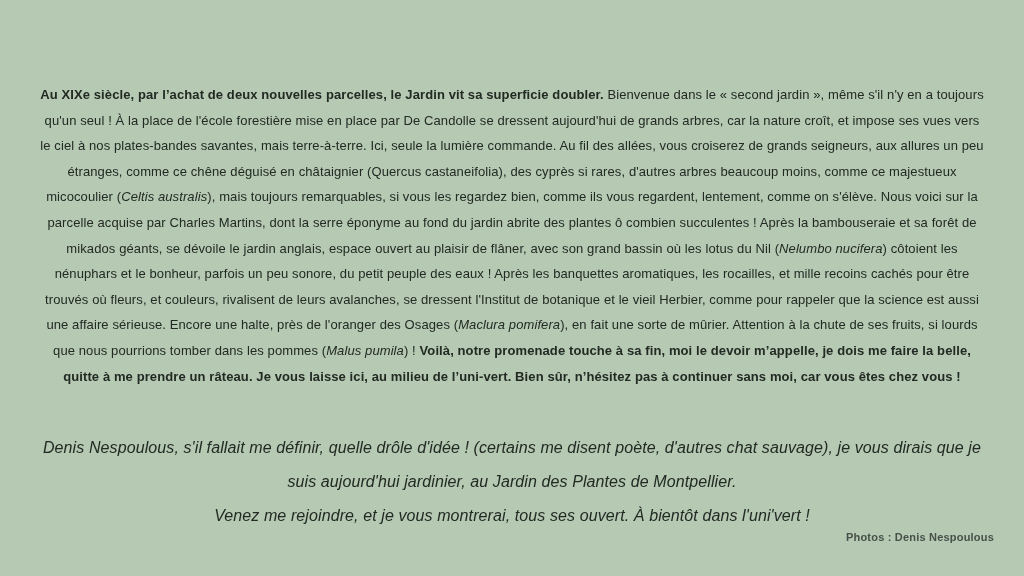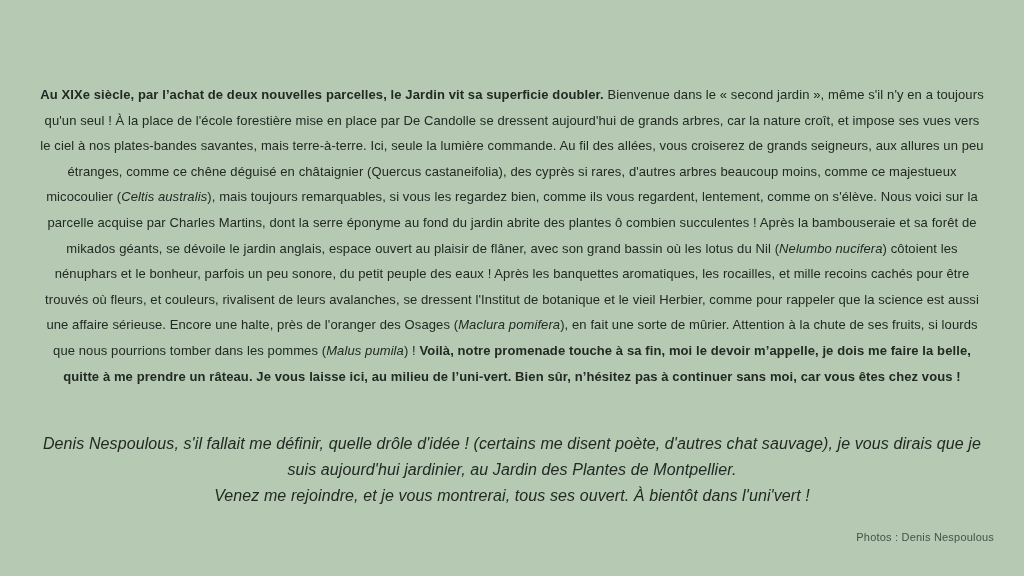--- a/index.html
+++ b/index.html
@@ -25,21 +25,21 @@
     font-size: 13px;
     line-height: 25.6px;
     letter-spacing: 0.1px;
   }
   .seg-regular { font-weight: 400; font-style: normal; }
   .seg-bold    { font-weight: 700; font-style: normal; }
   .seg-italic  { font-weight: 400; font-style: italic; }
   .signature {
     margin: 42px 0 0 0;
     font-size: 16px;
-    line-height: 26px;
+    line-height: 34px;
     font-style: italic;
     letter-spacing: 0.1px;
   }
   .photo-credit {
     position: absolute;
     right: 30px;
     top: 531px;
     font-size: 11px;
     letter-spacing: 0.2px;
     color: #46514a;
@@ -51,13 +51,13 @@
 <main class="content">
   <p class="main-paragraph"><span class="seg-bold">Au XIXe siècle, par l’achat de deux nouvelles parcelles, le Jardin vit sa superficie doubler.</span><span class="seg-regular"> Bienvenue dans le « second jardin », même s'il n'y en a toujours qu'un seul ! À la place de l'école forestière mise en place par De Candolle se dressent aujourd'hui de grands arbres, car la nature croît, et impose ses vues vers le ciel à nos plates-bandes savantes, mais terre-à-terre. Ici, seule la lumière commande. Au fil des allées, vous croiserez de grands seigneurs, aux allures un peu étranges, comme ce chêne déguisé en châtaignier (Quercus castaneifolia), des cyprès si rares, d'autres arbres beaucoup moins, comme ce majestueux micocoulier (</span><span class="seg-italic">Celtis australis</span><span class="seg-regular">), mais toujours remarquables, si vous les regardez bien, comme ils vous regardent, lentement, comme on s'élève. Nous voici sur la parcelle acquise par Charles Martins, dont la serre éponyme au fond du jardin abrite des plantes ô combien succulentes ! Après la bambouseraie et sa forêt de mikados géants, se dévoile le jardin anglais, espace ouvert au plaisir de flâner, avec son grand bassin où les lotus du Nil (</span><span class="seg-italic">Nelumbo nucifera</span><span class="seg-regular">) côtoient les nénuphars et le bonheur, parfois un peu sonore, du petit peuple des eaux ! Après les banquettes aromatiques, les rocailles, et mille recoins cachés pour être trouvés où fleurs, et couleurs, rivalisent de leurs avalanches, se dressent l'Institut de botanique et le vieil Herbier, comme pour rappeler que la science est aussi une affaire sérieuse. Encore une halte, près de l'oranger des Osages (</span><span class="seg-italic">Maclura pomifera</span><span class="seg-regular">), en fait une sorte de mûrier. Attention à la chute de ses fruits, si lourds que nous pourrions tomber dans les pommes (</span><span class="seg-italic">Malus pumila</span><span class="seg-regular">) ! </span><span class="seg-bold">Voilà, notre promenade touche à sa fin, moi le devoir m’appelle, je dois me faire la belle, quitte à me prendre un râteau. Je vous laisse ici, au milieu de l’uni-vert. Bien sûr, n’hésitez pas à continuer sans moi, car vous êtes chez vous !</span></p>
 
   <p class="signature">
     <span>Denis Nespoulous, s'il fallait me définir, quelle drôle d'idée ! (certains me disent poète, d'autres chat sauvage), je vous dirais que je suis aujourd'hui jardinier, au Jardin des Plantes de Montpellier.</span>
     <br>
     <span>Venez me rejoindre, et je vous montrerai, tous ses ouvert. À bientôt dans l'uni'vert !</span>
   </p>
 </main>
 
-<div class="photo-credit" style="color: rgb(70, 81, 74);">Photos : Denis Nespoulous</div>
+<div class="photo-credit" style="color: rgb(70, 81, 74); font-weight: bold;">Photos : Denis Nespoulous</div>
 
 </body></html>

